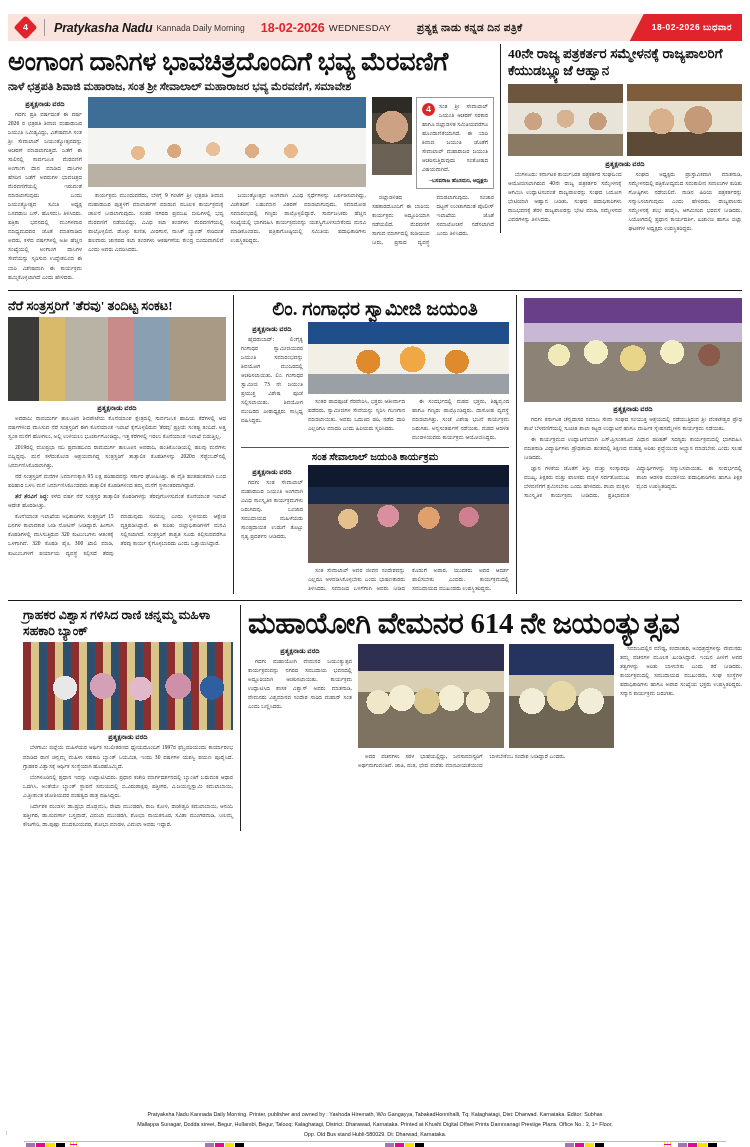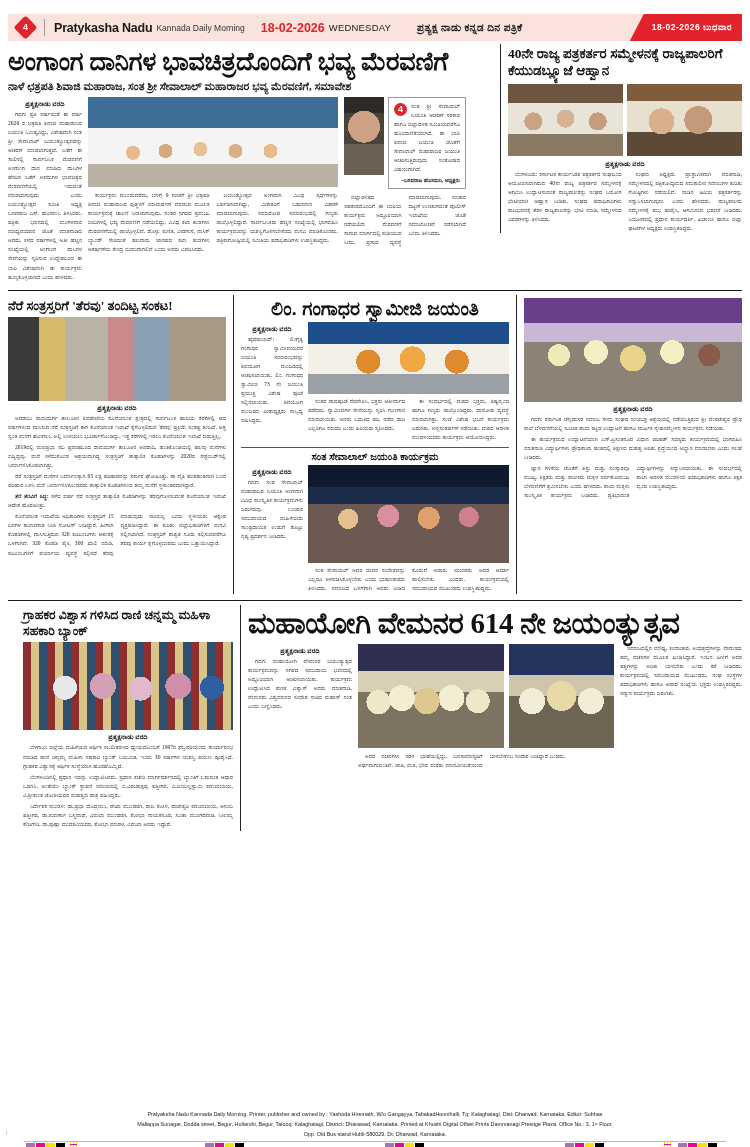--- a/index.html
+++ b/index.html
@@ -32,60 +32,60 @@
     width:17px;height:17px;background:#e1232b;
     transform:rotate(45deg);
     border-radius:3px;
     display:flex;align-items:center;justify-content:center;
   }
   .logo-diamond span{
     transform:rotate(-45deg);
     color:#fff;font-size:9px;font-weight:bold;line-height:1;
   }
   .mast-div{ width:1px; height:17px; background:#9a9a9a; margin:0 9px 0 2px;}
-  .mast-name{ font-size:12.5px; font-weight:bold; color:#1a1a1a; letter-spacing:-.2px;}
+  .mast-name{ font-size:12.5px; font-weight:bold; color:#1a1a1a; letter-spacing:-.2px;font-style:italic;}
   .mast-sub{ font-size:8.5px; color:#333; margin-left:4px;}
   .mast-date{ font-size:12.5px; font-weight:bold; color:#e1232b; margin-left:16px;}
   .mast-day{ font-size:9.5px; color:#222; margin-left:4px; letter-spacing:.2px;}
   .mast-kn{ font-size:10.5px; font-weight:bold; color:#1a1a1a; margin-left:26px; letter-spacing:.3px;}
   .mast-redflag{
     position:absolute; right:0; top:0; height:27px;
     background:#e1232b; color:#fff;
     display:flex;align-items:center;
     padding:0 10px 0 22px;
     font-size:8.5px; font-weight:bold; letter-spacing:.5px;
     clip-path: polygon(14px 0, 100% 0, 100% 100%, 0 100%);
   }
 
   
   .sec { margin:0 8px; }
   .rule { border-top:1.6px solid #1a1a1a; margin:5px 8px 0 8px; }
   .rule-thin { border-top:1px solid #555; margin:4px 8px 0 8px; }
 
-  .hl-row { display:flex; align-items:flex-start;gap:28px; }
+  .hl-row { display:flex; align-items:flex-start; }
   .hl-main { flex:1 1 auto; padding-right:6px; }
   .hl-side { width:242px; flex:0 0 242px; border-left:1.4px solid #222; padding-left:7px; }
 
   h1.kn-head{
     font-family:"Liberation Serif", serif;
     font-size:25.5px; font-weight:bold; color:#111;
     margin:4px 0 0 0; line-height:1.12; letter-spacing:-.2px;
   }
   h2.kn-sub{
     font-family:"Liberation Serif", serif;
     font-size:11px; font-weight:bold; color:#222;
     margin:3px 0 0 0; line-height:1.2;
   }
   h2.kn-head2{
     font-family:"Liberation Serif", serif;
     font-size:13.5px; font-weight:bold; color:#111;
     margin:2px 0 0 0; line-height:1.25;
   }
   h2.kn-head-mid{
-    font-family:Liberation Sans, sans-serif;
+    font-family:Liberation Serif, serif;
     font-size:19px; font-weight:bold; color:#111;
     margin:3px 0 2px 0; line-height:1.18; text-align:center;
   }
   h2.kn-head-sm{
     font-family:"Liberation Serif", serif;
     font-size:13px; font-weight:bold; color:#111;
     margin:3px 0 2px 0; line-height:1.25;
   }
   h1.kn-head-big{
     font-family:"Liberation Serif", serif;

